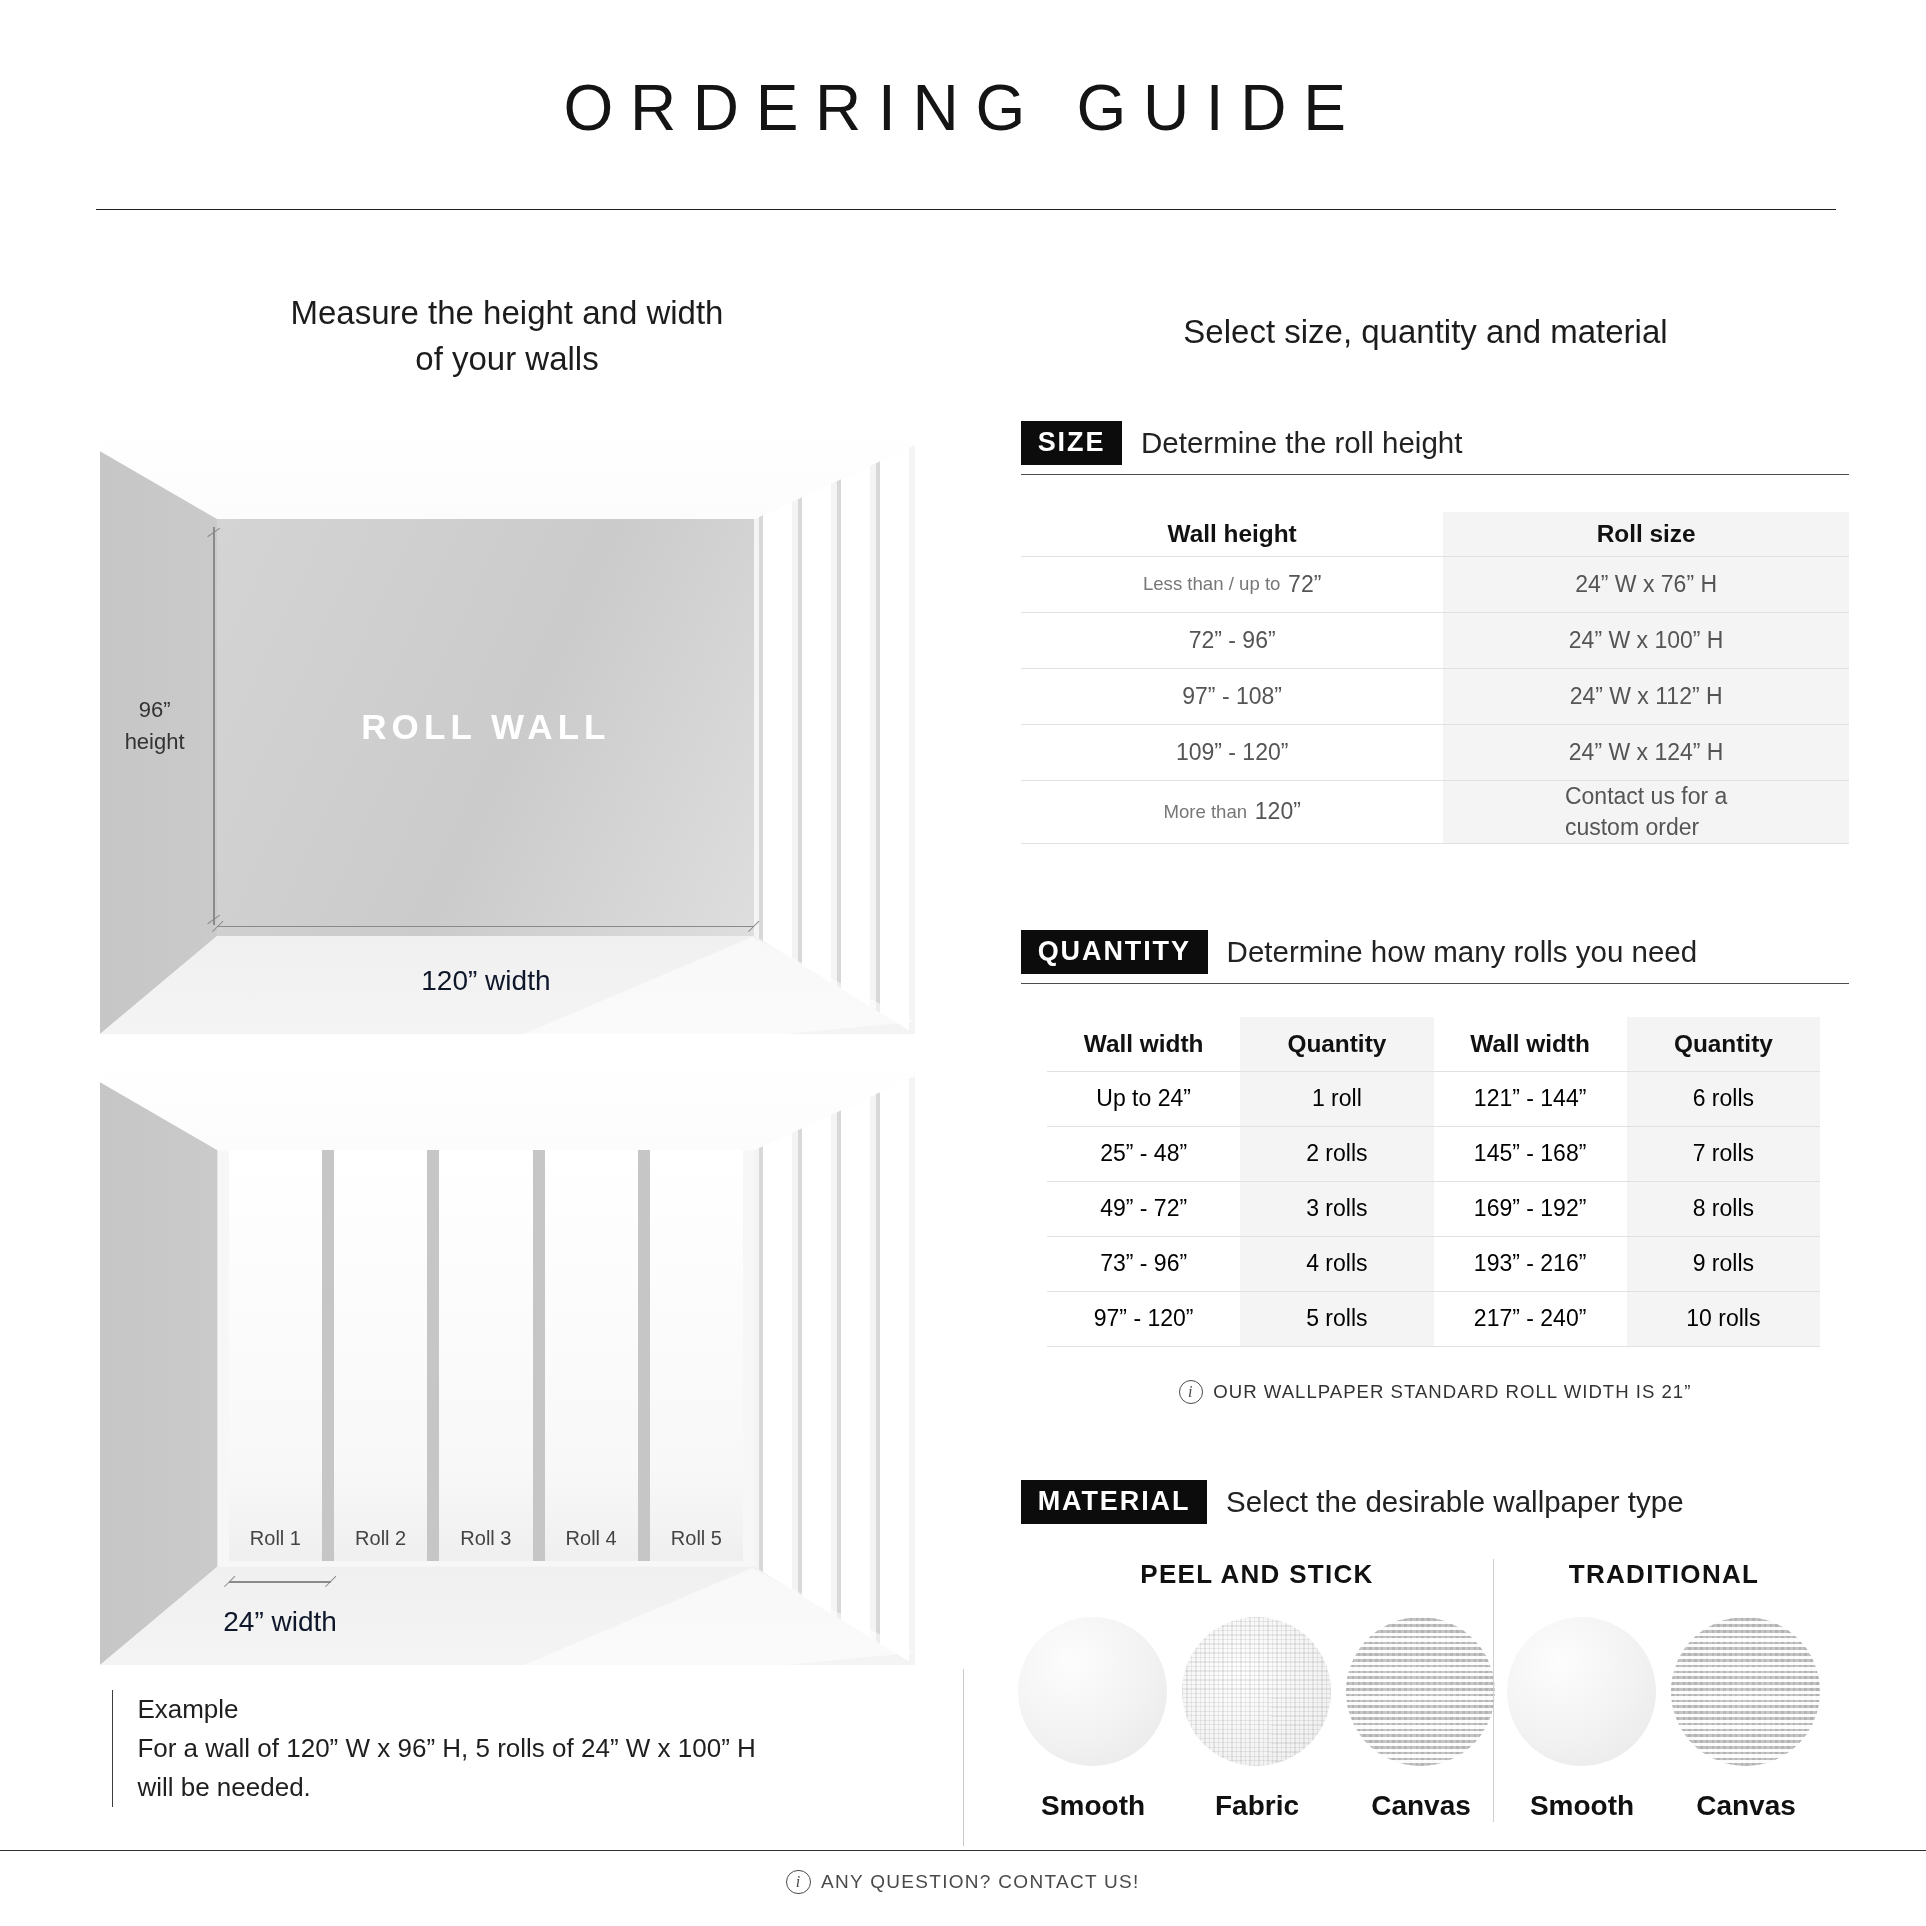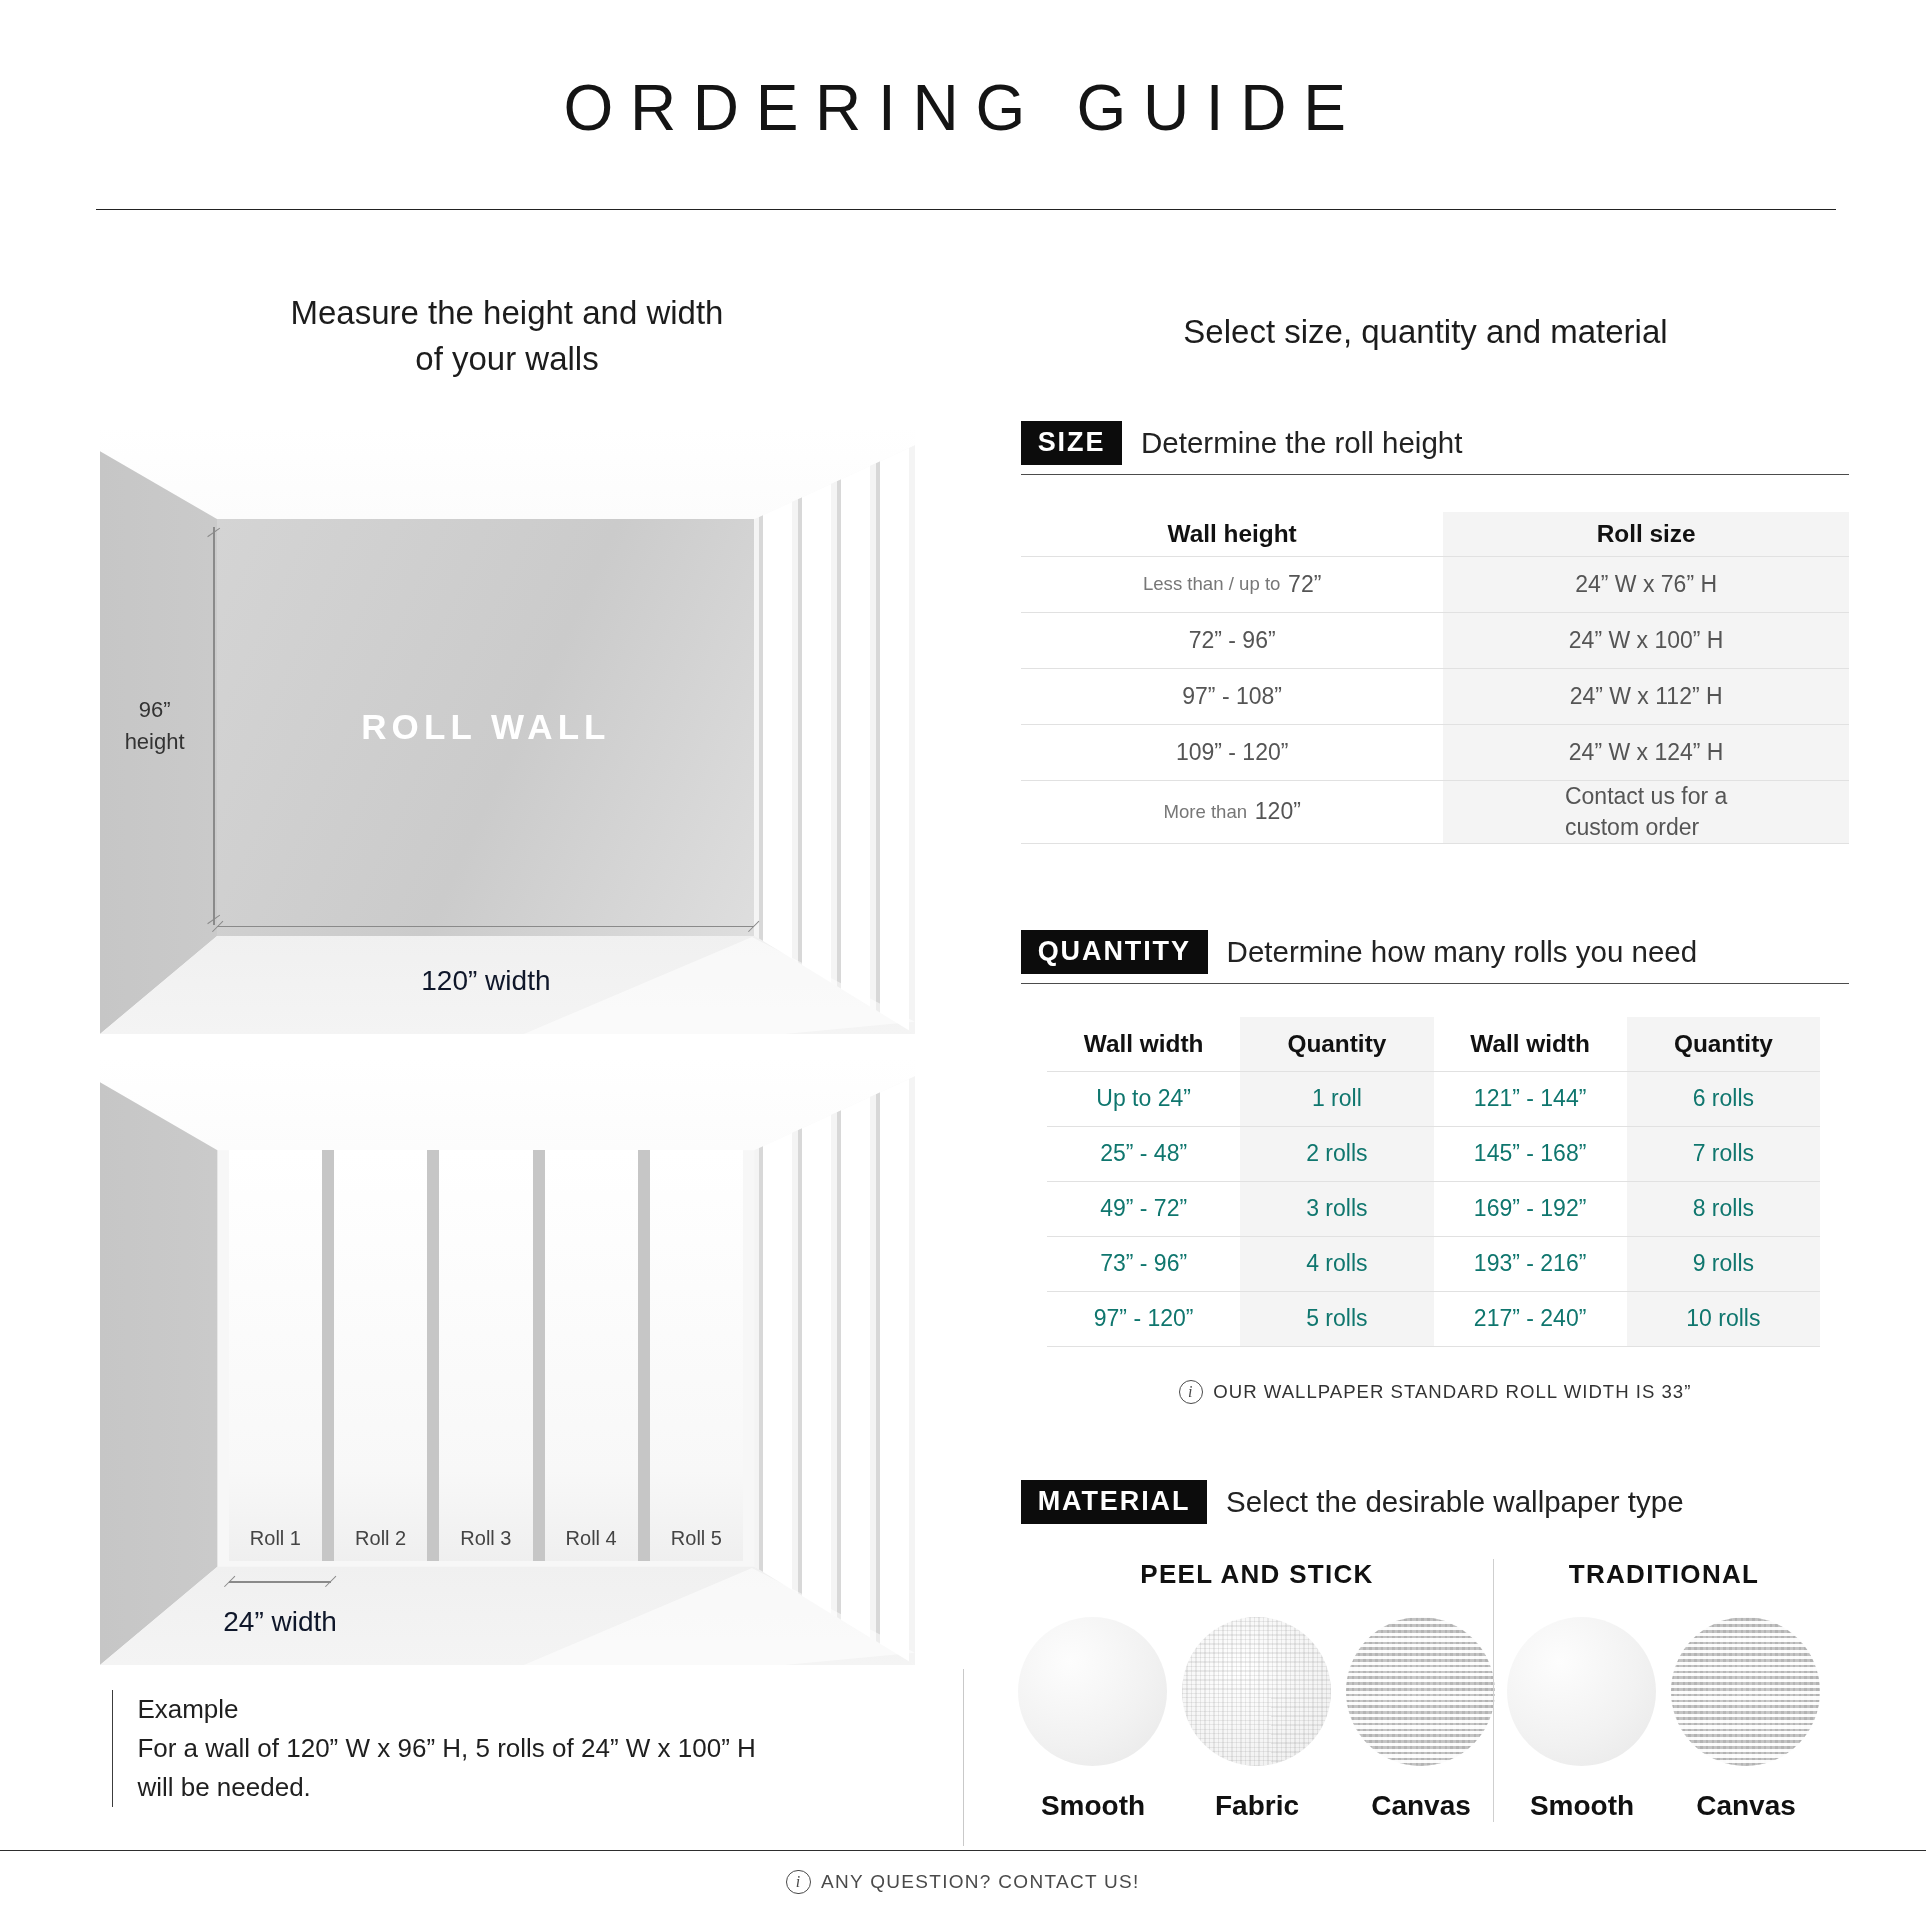--- a/index.html
+++ b/index.html
@@ -91,21 +91,21 @@
   .t-row.header { min-height:45px; }
   .t-row.header .c1, .t-row.header .c2 { font-size:24.4px; font-weight:bold; color:#111; }
   .pre { font-size:18.6px; color:#777; margin-right:7.7px; }
   .pre:empty { display:none; }
   .contact { font-size:18.6px; line-height:1.35; white-space:pre-line; }
 
   
   .q-table { margin:33px 29px 0 26px; }
   .q-row { display:grid; grid-template-columns:repeat(4,1fr); border-bottom:1.3px solid #e1e1e1;
            min-height:55px; align-items:stretch; text-align:center; }
-  .q-row > div { display:flex; align-items:center; justify-content:center; font-size:23px; color:#0f766e; }
+  .q-row > div { display:flex; align-items:center; justify-content:center; font-size:23px; color:#000000; }
   .q-row .qcol { background:#f4f4f4; }
   .q-row.header > div { font-size:24.4px; font-weight:bold; color:#111; background:none; }
   .q-row.header .qcol { background:#f4f4f4; }
 
   .note { position:absolute; top:1380px; left:1021px; width:828px; display:flex;
           align-items:center; justify-content:center; gap:10.3px; font-size:18.6px;
           letter-spacing:1px; color:#333; }
   .info-icon { flex:none; width:24.4px; height:24.4px; border:1.3px solid #4a4a4a; border-radius:50%;
                display:inline-flex; align-items:center; justify-content:center;
                font-size:16px; color:#4a4a4a; font-family:"Liberation Serif", serif; font-style:italic; }
@@ -284,21 +284,21 @@
         <div>97” - 120”</div>
         <div class="qcol">5 rolls</div>
         <div>217” - 240”</div>
         <div class="qcol">10 rolls</div>
       </div>
     </div>
   </div>
 
   <div class="note">
     <span class="info-icon">i</span>
-    <span>OUR WALLPAPER STANDARD ROLL WIDTH IS 33”</span>
+    <span>OUR WALLPAPER STANDARD ROLL WIDTH IS 21”</span>
   </div>
 
   <div class="section" id="material-section">
     <div class="sec-head">
       <span class="badge">MATERIAL</span>
       <span class="sec-title">Select the desirable wallpaper type</span>
     </div>
     <div class="mat-groups">
       <div class="mat-group g-left">
         <div class="mat-label">PEEL AND STICK</div>

